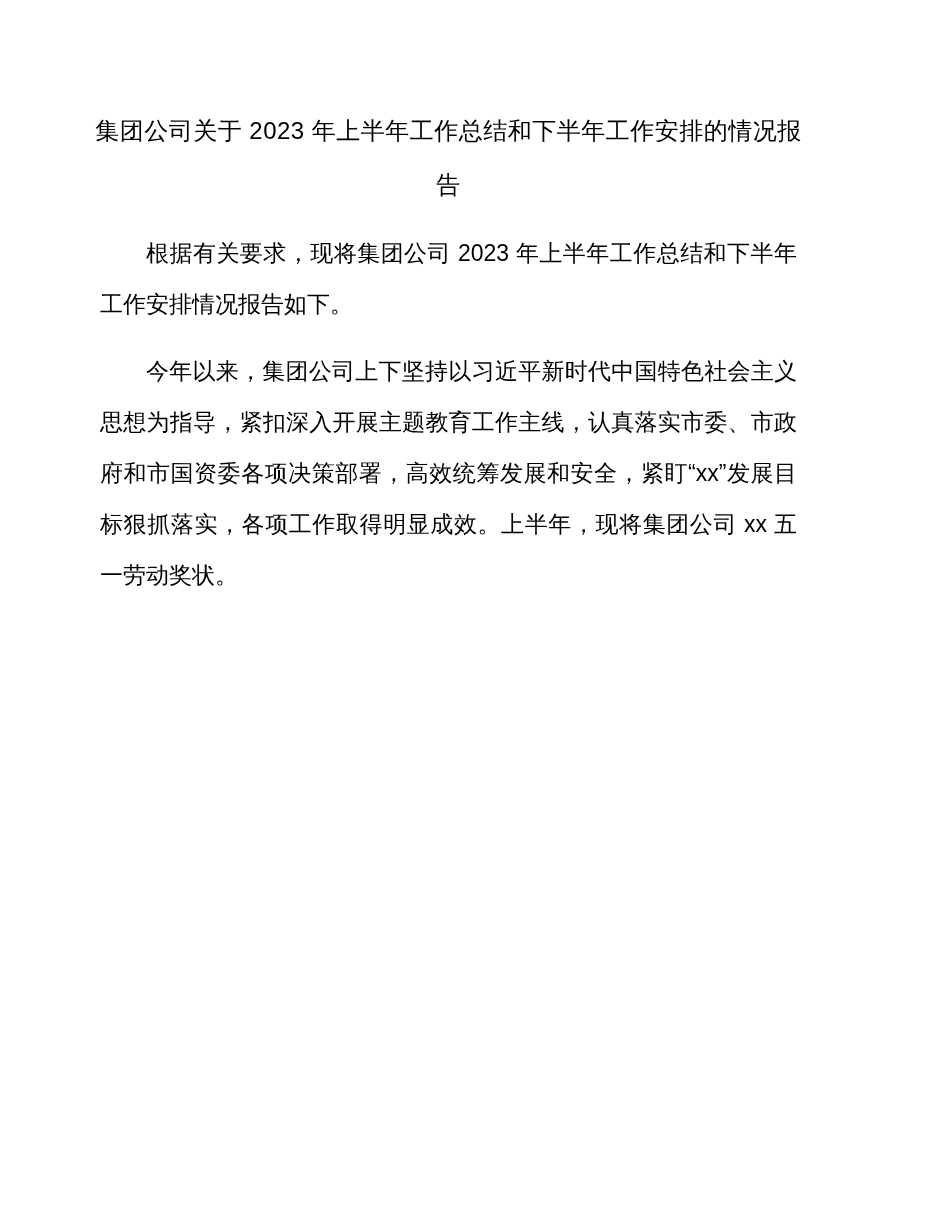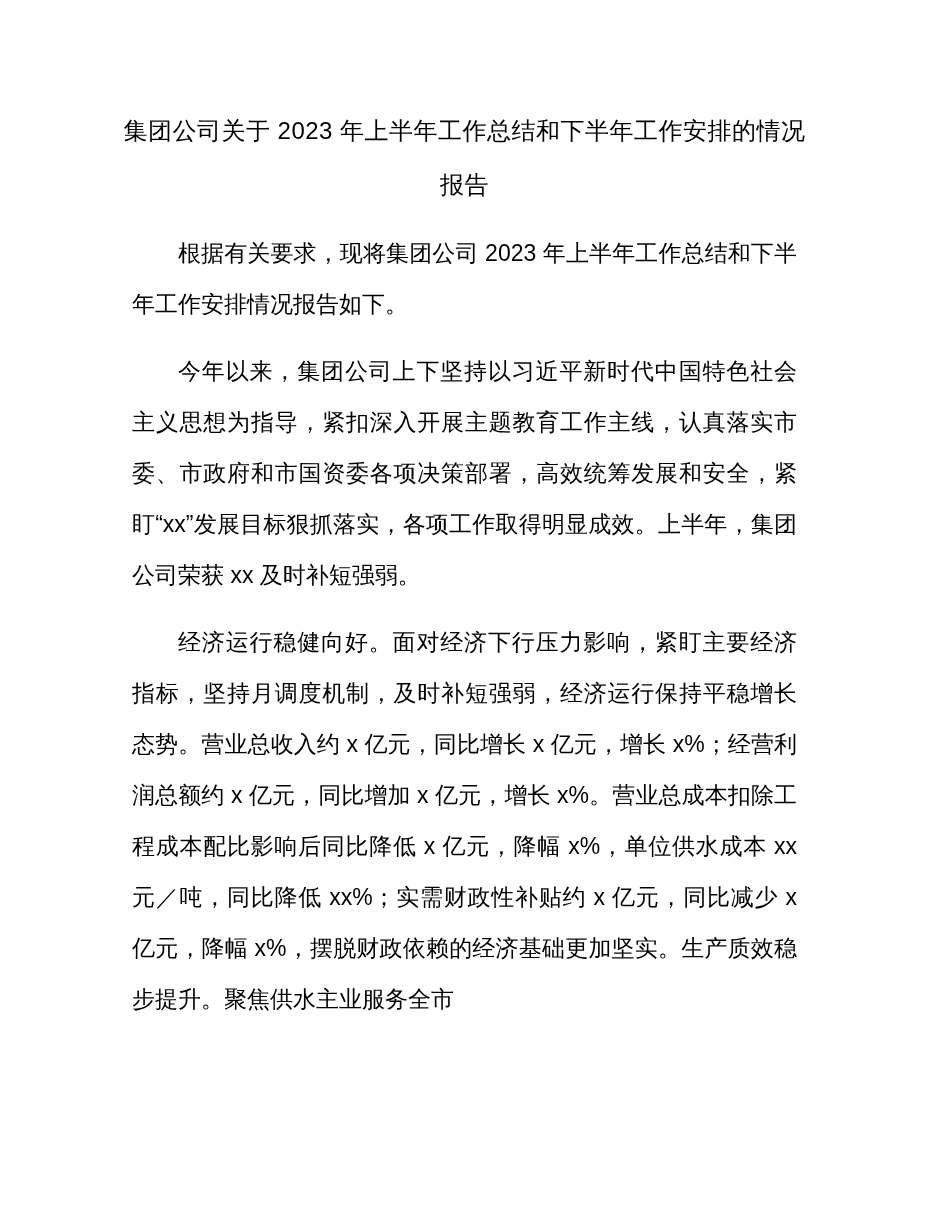--- a/index.html
+++ b/index.html
@@ -15,21 +15,21 @@
     color: #000000;
   }
   .page {
     width: 950px;
     height: 1230px;
     background: #ffffff;
     box-sizing: border-box;
   }
   .content {
     box-sizing: border-box;
-    padding: 104px 137px 0 116px; 
+    padding: 104px 137px 0 84px; 
   }
   .doc-title {
     font-size: 24px;
     line-height: 54px;
     font-weight: 400;
     text-align: center;
     margin: 0;
     letter-spacing: 0.5px;
   }
   .para {
@@ -48,19 +48,18 @@
 <body>
 
 <div class="page">
   <div class="content">
 
     <h1 class="doc-title">集团公司关于 2023 年上半年工作总结和下半年工作安排的情况报告</h1>
 
     <p class="para">根据有关要求，现将集团公司 2023 年上半年工作总结和下半年工作安排情况报告如下。</p>
 
 
-    <p class="para gap-sm">今年以来，集团公司上下坚持以习近平新时代中国特色社会主义思想为指导，紧扣深入开展主题教育工作主线，认真落实市委、市政府和市国资委各项决策部署，高效统筹发展和安全，紧盯“xx”发展目标狠抓落实，各项工作取得明显成效。上半年，集团公司荣获 xx 及时补短强弱。</p>
+    <p class="para gap-sm">今年以来，集团公司上下坚持以习近平新时代中国特色社会主义思想为指导，紧扣深入开展主题教育工作主线，认真落实市委、市政府和市国资委各项决策部署，高效统筹发展和安全，紧盯“xx”发展目标狠抓落实，各项工作取得明显成效。上半年，现将集团公司 xx 五一劳动奖状。</p>
 
 
-    <p class="para gap-sm">经济运行稳健向好。面对经济下行压力影响，紧盯主要经济指标，坚持月调度机制，及时补短强弱，经济运行保持平稳增长态势。营业总收入约 x 亿元，同比增长 x 亿元，增长 x%；经营利润总额约 x 亿元，同比增加 x 亿元，增长 x%。营业总成本扣除工程成本配比影响后同比降低 x 亿元，降幅 x%，单位供水成本 xx 元／吨，同比降低 xx%；实需财政性补贴约 x 亿元，同比减少 x 亿元，降幅 x%，摆脱财政依赖的经济基础更加坚实。生产质效稳步提升。聚焦供水主业服务全市</p>
 
   </div>
 </div>
 
 </body></html>

